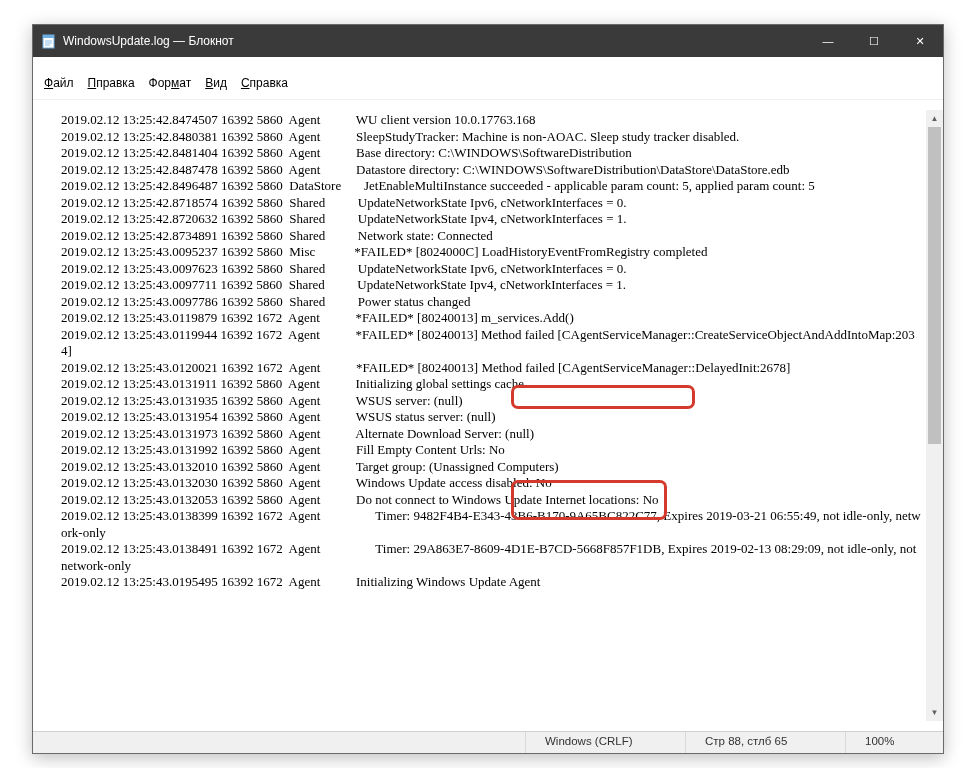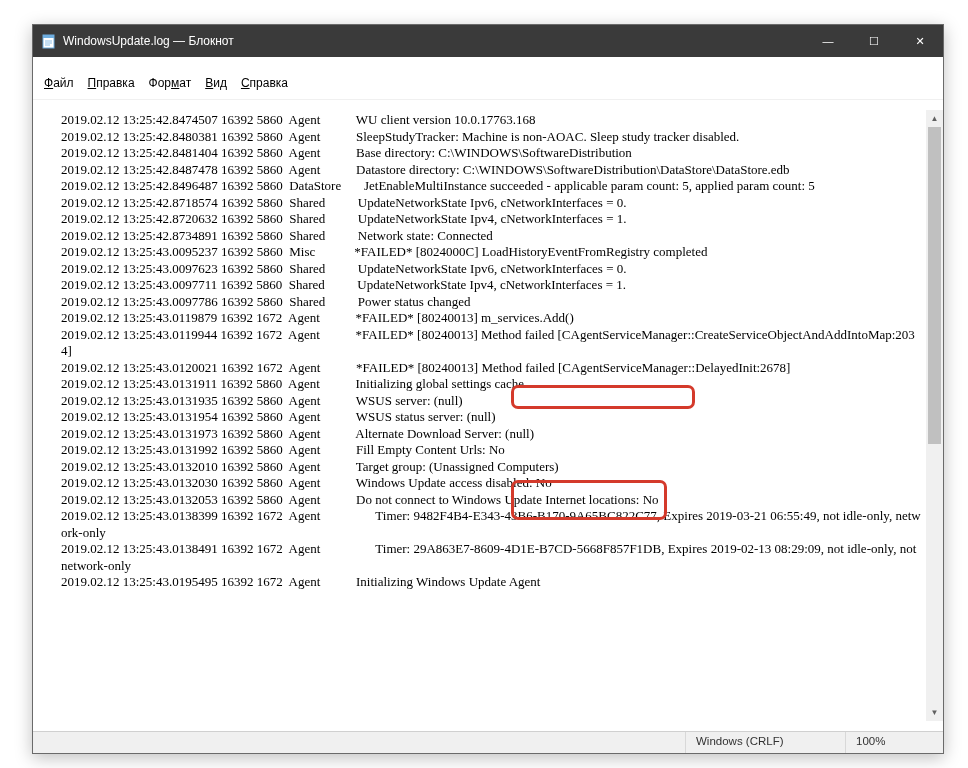--- a/index.html
+++ b/index.html
@@ -107,21 +107,21 @@
     .statusbar {
       height: 22px;
       border-top: 1px solid #d0d0d0;
       background: #f0f0f0;
       display: flex;
       font-size: 11.5px;
       color: #333;
     }
     .statusbar .panel {
       border-left: 1px solid #d8d8d8;
-      padding: 3px 10px 0 10px;
+      padding: 3px 10px 0 19px;
       height: 100%;
     }
     .statusbar .spacer { flex: 1; }
     .highlight-box {
       position: absolute;
       border: 3px solid #d43a2b;
       border-radius: 7px;
       pointer-events: none;
     }
     .hl1 { left: 478px; top: 275px; width: 184px; height: 24px; }
@@ -196,16 +196,17 @@
       <div class="track">
         <div class="thumb"></div>
       </div>
       <div class="arrow">▼</div>
     </div>
   </div>
 
   <div class="statusbar">
     <div class="spacer"></div>
     <div class="panel" style="width:160px">Windows (CRLF)</div>
+    <div class="panel" style="width:160px">Стр 88, стлб 65</div>
     <div class="panel" style="width:98px">100%</div>
   </div>
 
 </div>
 
 </body></html>

